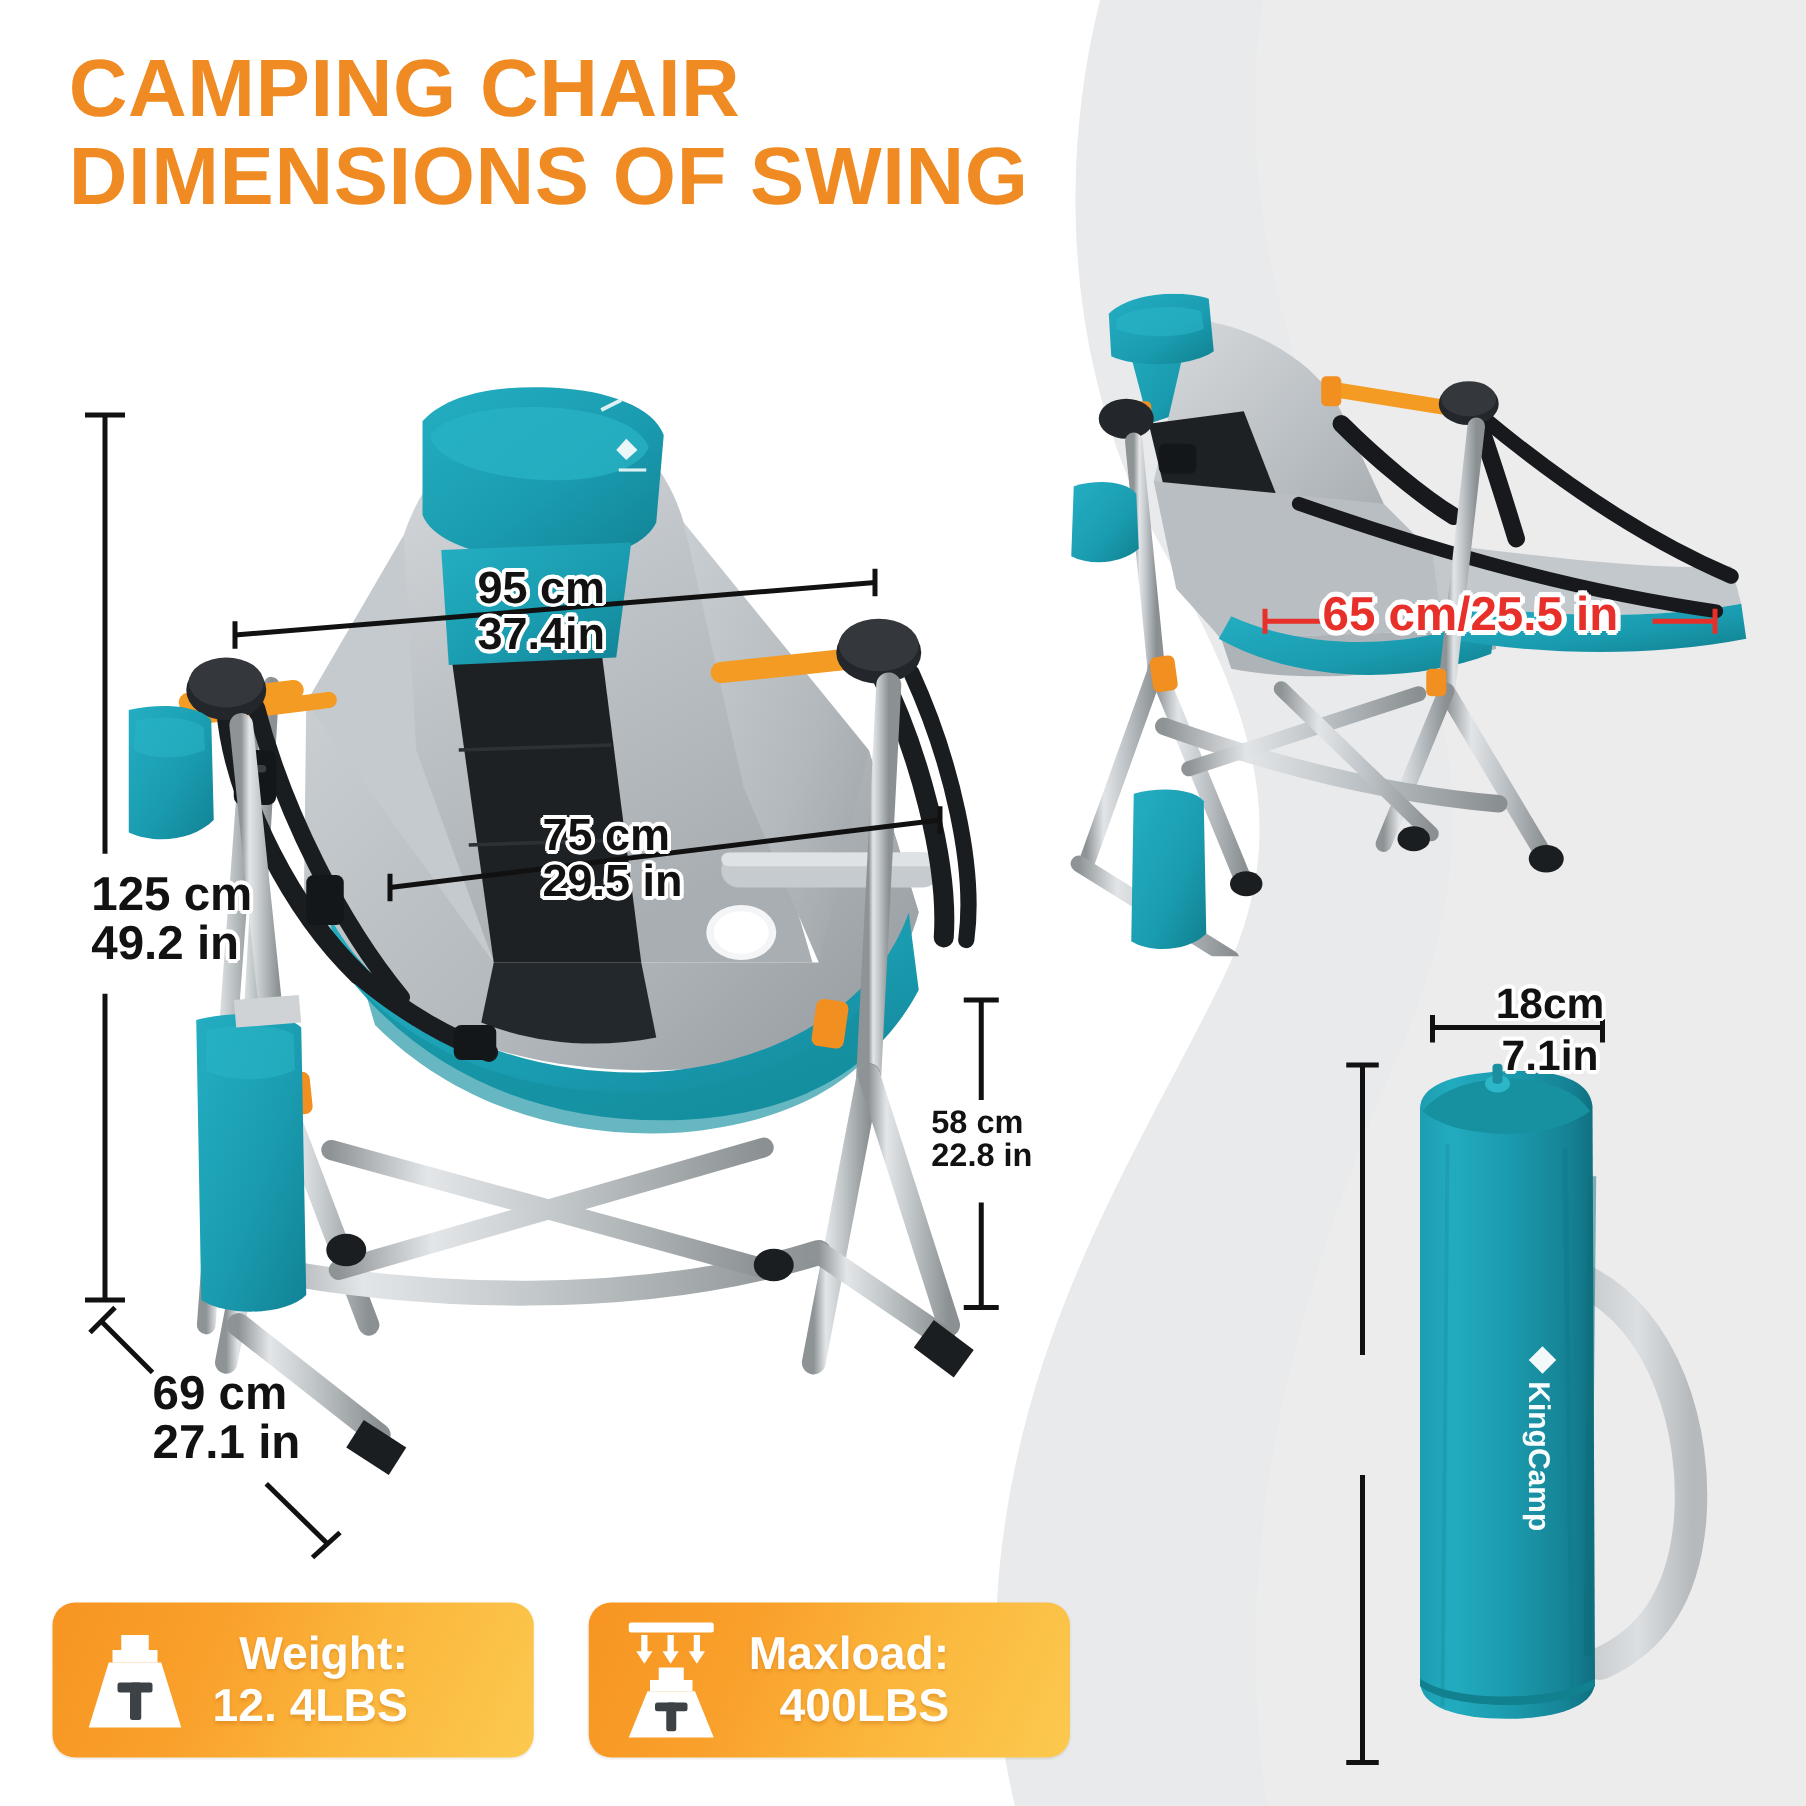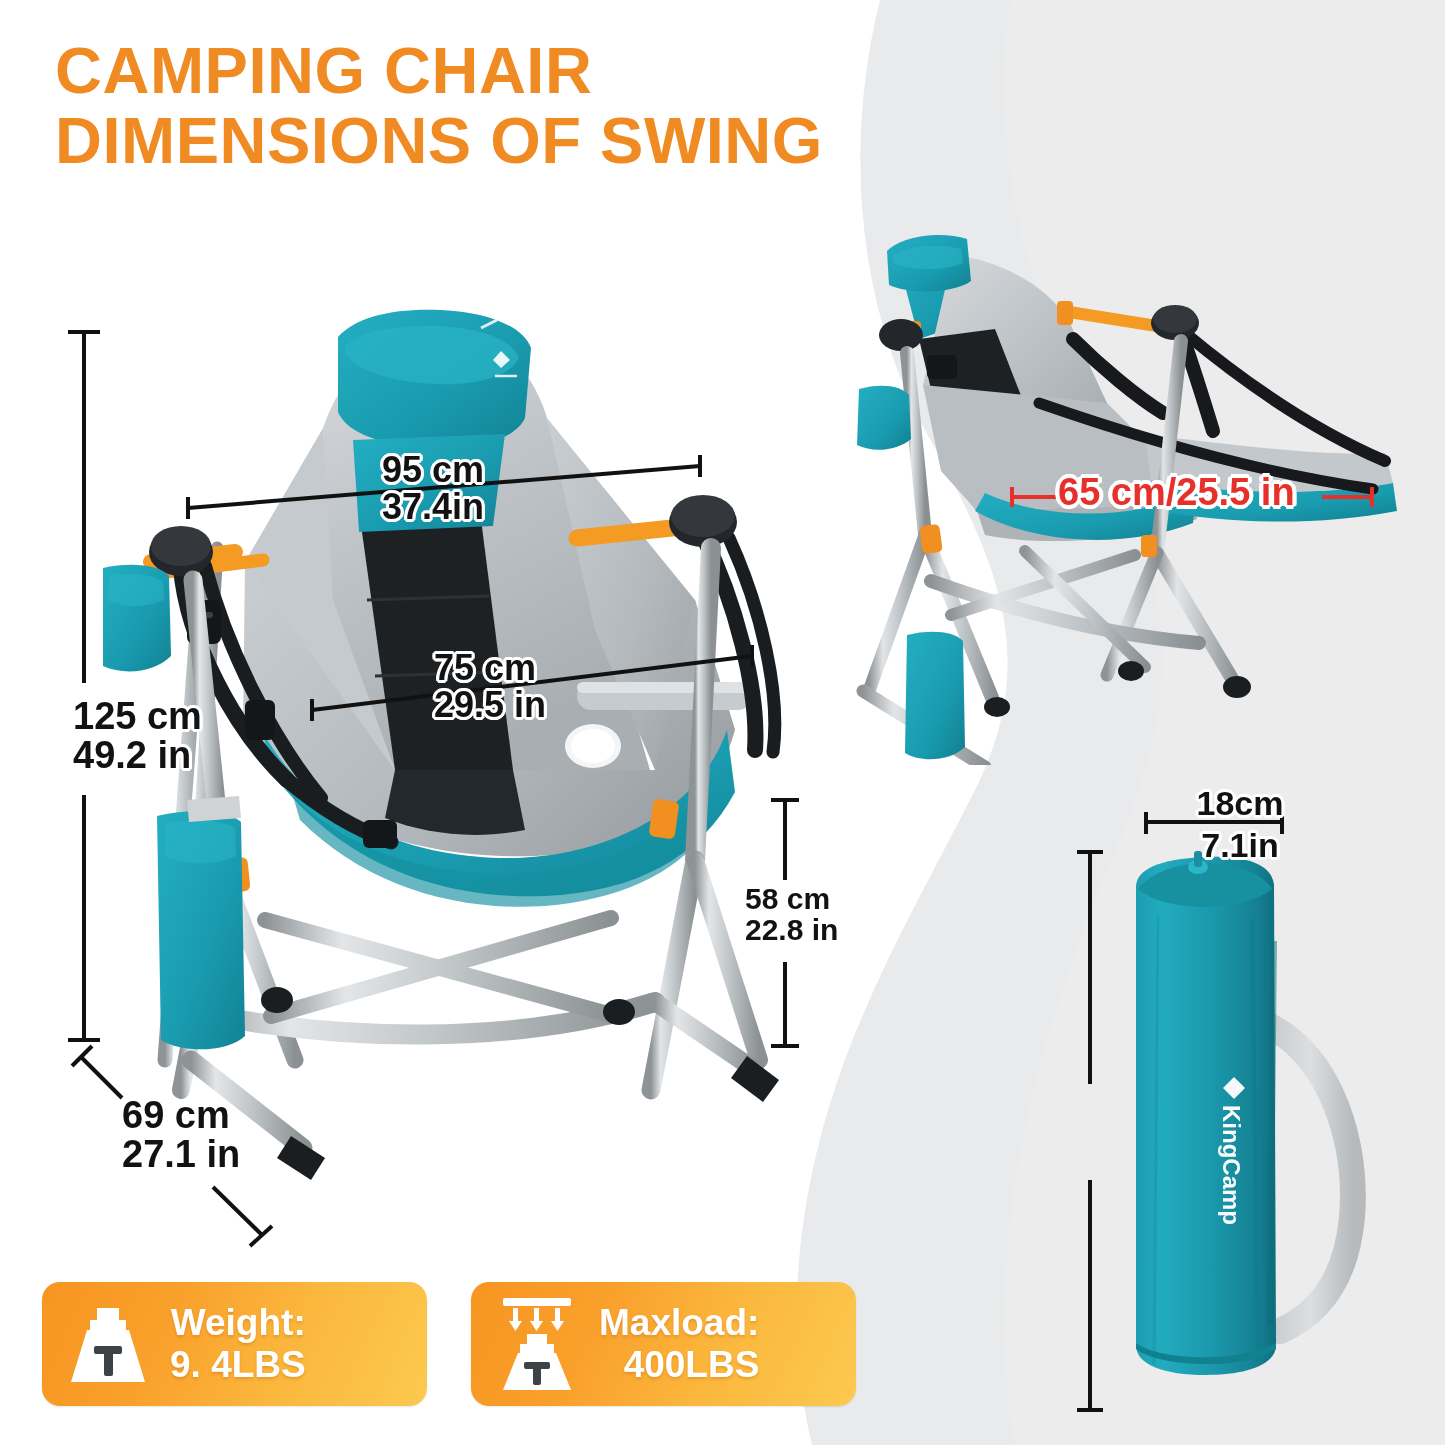--- a/index.html
+++ b/index.html
@@ -285,21 +285,21 @@
   <div class="dim out" style="left:382px;top:452px;font-size:36px;">
     <span class="l1">95 cm</span>
     <span class="l2">37.4in</span>
   </div>
 
   <div class="dim out" style="left:434px;top:650px;font-size:36px;">
     <span class="l1">75 cm</span>
     <span class="l2">29.5 in</span>
   </div>
 
-  <div class="dim out" style="left:745px;top:884px;font-size:30px;">
+  <div class="dim out" style="left:745px;top:884px;font-size:26px;">
     <span class="l1">58 cm</span>
     <span class="l2">22.8 in</span>
   </div>
 
   <div class="dim out" style="left:122px;top:1096px;font-size:38px;">
     <span class="l1">69 cm</span>
     <span class="l2">27.1 in</span>
   </div>
 
   <svg style="position:absolute;left:845px;top:235px;z-index:10;" width="600" height="530" viewBox="0 0 600 530">
@@ -465,21 +465,21 @@
     <div class="badge">
       <svg class="badge-icon" viewBox="0 0 96 100">
         <path d="M37,14 h22 v12 h-22 z" fill="#ffffff"></path>
         <path d="M30,26 h36 v10 h-36 z" fill="#ffffff"></path>
         <path d="M27,36 h42 l16,52 h-74 z" fill="#ffffff"></path>
         <rect x="34" y="52" width="28" height="8" rx="2" fill="#3d4246"></rect>
         <rect x="44" y="52" width="9" height="30" rx="2" fill="#3d4246"></rect>
       </svg>
       <div class="badge-txt">
         <span class="v">Weight:</span>
-        <span class="v">9. 4LBS</span>
+        <span class="v">12. 4LBS</span>
       </div>
     </div>
 
     <div class="badge">
       <svg class="badge-icon" viewBox="0 0 96 100">
         <rect x="14" y="4" width="68" height="8" rx="2" fill="#ffffff"></rect>
         <g fill="#ffffff">
           <rect x="24" y="14" width="5" height="14"></rect>
           <path d="M20,27 h13 l-6.5,10 z"></path>
           <rect x="45" y="14" width="5" height="14"></rect>

